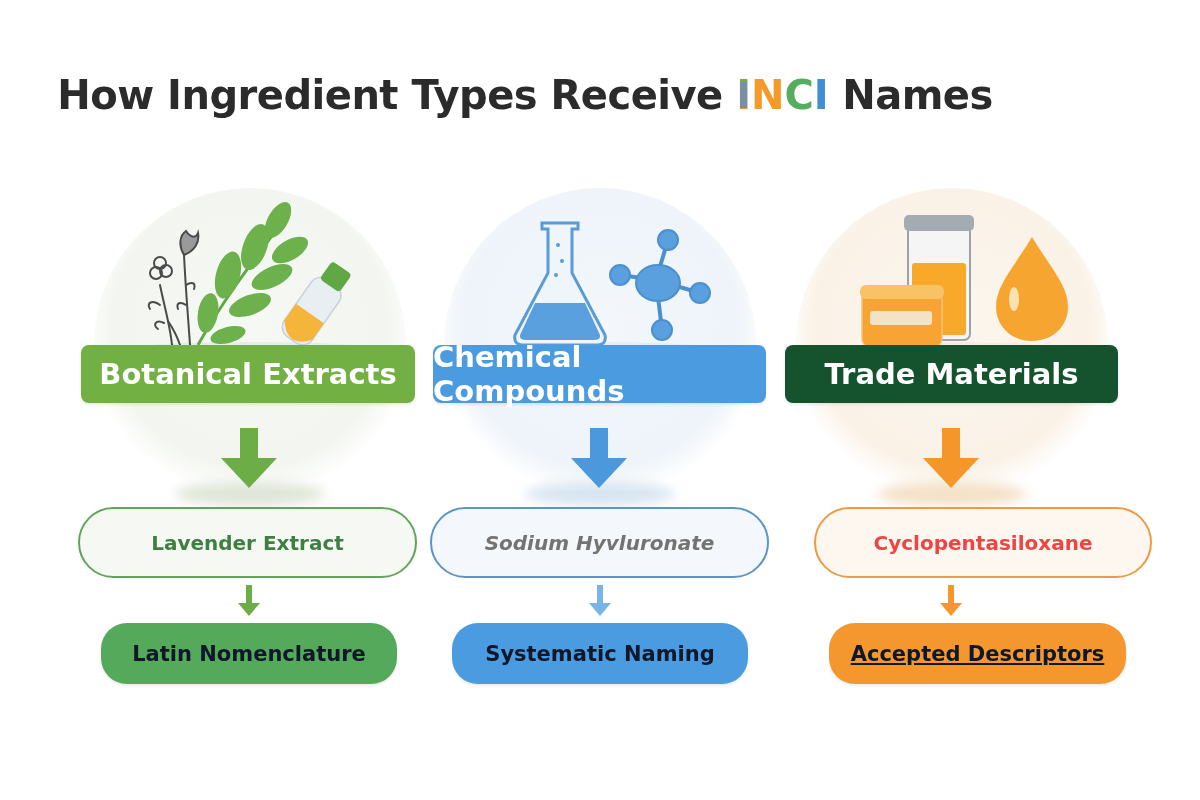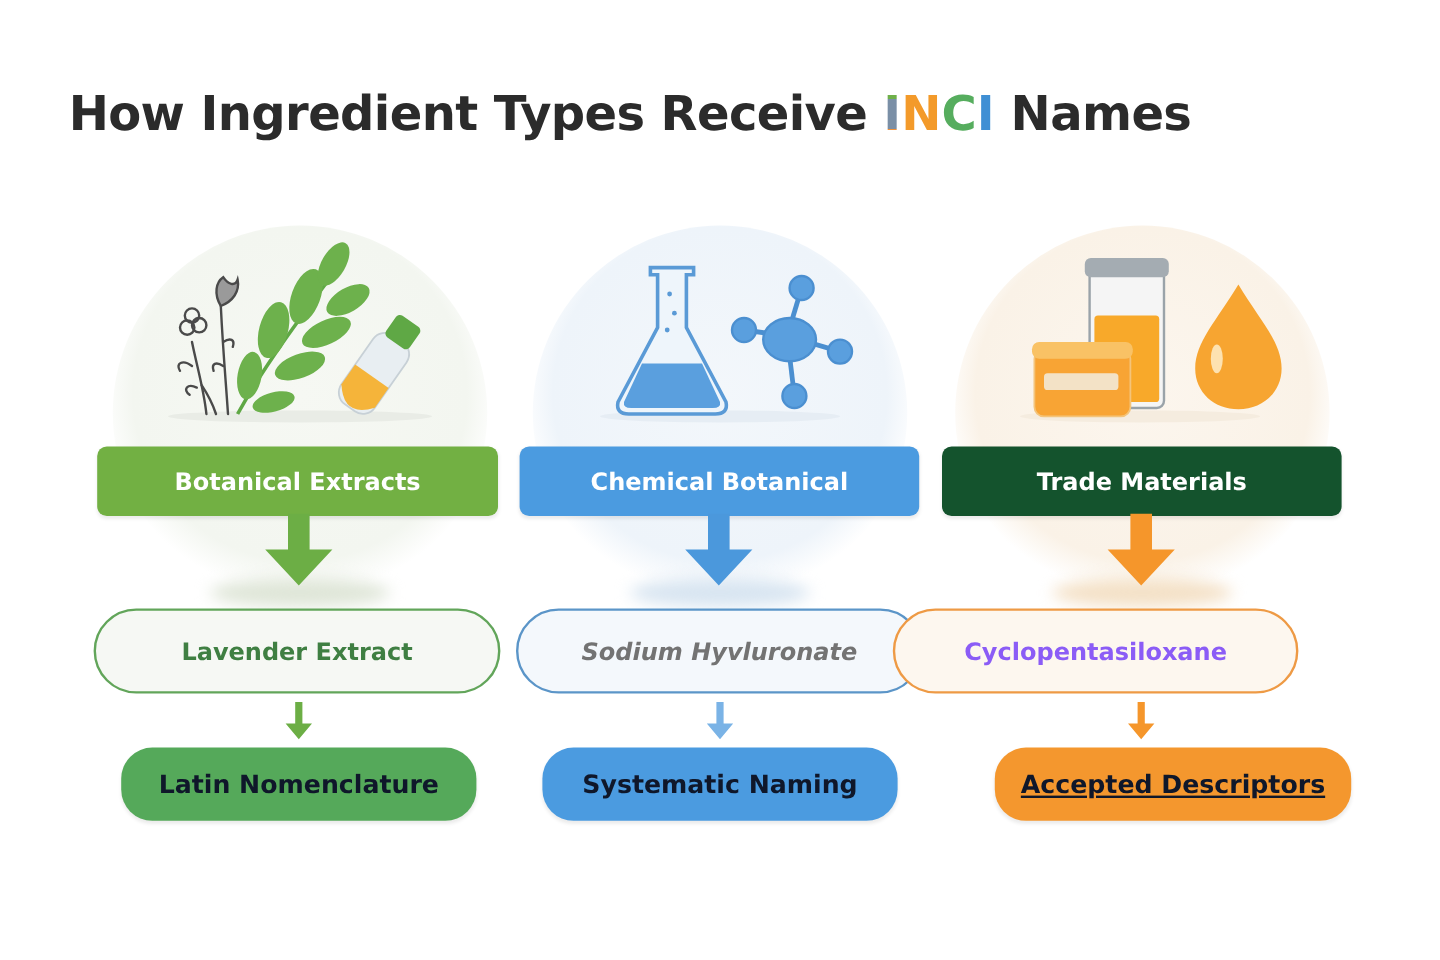--- a/index.html
+++ b/index.html
@@ -25,23 +25,23 @@
     width: 312px; height: 312px; top: 188px;
   }
   .bg-green  { left: 94px;  background: radial-gradient(circle at 50% 45%, #f6f8f3 0%, #f3f6f0 60%, rgba(243,246,240,0) 72%); }
   .bg-blue   { left: 444px; background: radial-gradient(circle at 50% 45%, #f3f7fb 0%, #eef4fa 60%, rgba(238,244,250,0) 72%); }
   .bg-orange { left: 796px; background: radial-gradient(circle at 50% 45%, #fcf6ee 0%, #faf2e7 60%, rgba(250,242,231,0) 72%); }
 
   .illus { position: absolute; top: 195px; width: 300px; height: 160px; }
   .illus svg { width: 100%; height: 100%; }
 
   .category-bar {
-    position: absolute; top: 372px; height: 58px; border-radius: 8px;
+    position: absolute; top: 345px; height: 58px; border-radius: 8px;
     display: flex; align-items: center; justify-content: center;
-    color: #ffffff; font-weight: bold; font-size: 20px;
+    color: #ffffff; font-weight: bold; font-size: 29px;
     font-family: "DejaVu Sans", sans-serif;
     box-shadow: 0 2px 3px rgba(0,0,0,0.08);
   }
   .cat-green  { left: 81px;  width: 334px; background: #72b043; }
   .cat-blue   { left: 433px; width: 333px; background: #4b9be0; }
   .cat-orange { left: 785px; width: 333px; background: #14532d; }
 
   .big-arrow { position: absolute; top: 428px; width: 60px; height: 62px; }
   .shadow-ellipse {
     position: absolute; top: 482px; width: 150px; height: 24px; border-radius: 50%;
@@ -49,21 +49,21 @@
   }
 
   .example-box {
     position: absolute; top: 507px; height: 71px; border-radius: 36px;
     display: flex; align-items: center; justify-content: center;
     font-weight: bold; font-size: 20px; font-family: "DejaVu Sans", sans-serif;
     border: 2.5px solid;
   }
   .ex-green  { left: 78px;  width: 339px; border-color: #62a55a; color: #3f7f42; background: #f6f8f4; }
   .ex-blue   { left: 430px; width: 339px; border-color: #5b95c8; color: #737373; background: #f4f8fc; font-style: italic; }
-  .ex-orange { left: 744px; width: 338px; border-color: #ee9a45; color: #8b5cf6; background: #fdf7ef; }
+  .ex-orange { left: 814px; width: 338px; border-color: #ee9a45; color: #ef4444; background: #fdf7ef; }
 
   .small-arrow { position: absolute; top: 585px; width: 24px; height: 32px; }
 
   .result-pill {
     position: absolute; top: 623px; height: 61px; border-radius: 26px;
     display: flex; align-items: center; justify-content: center;
     color: #0f172a; font-weight: bold; font-size: 21px;
     font-family: "DejaVu Sans", sans-serif;
     box-shadow: 0 2px 3px rgba(0,0,0,0.08);
   }
@@ -153,21 +153,21 @@
     <rect x="62" y="96" width="80" height="56" rx="8" fill="#f8a434" stroke="#f4c47a" stroke-width="1.5"></rect>
     <rect x="60" y="90" width="84" height="14" rx="6" fill="#f9c265"></rect>
     <rect x="70" y="116" width="62" height="14" rx="3" fill="#f3e2c6"></rect>
 
     <path d="M232 42 C250 72 268 90 268 112 C268 132 252 146 232 146 C212 146 196 132 196 112 C196 90 214 72 232 42 Z" fill="#f7a531"></path>
     <ellipse cx="214" cy="104" rx="5" ry="12" fill="#fde2b1"></ellipse>
   </svg>
 </div>
 
 <div class="category-bar cat-green">Botanical Extracts</div>
-<div class="category-bar cat-blue">Chemical Botanical</div>
+<div class="category-bar cat-blue">Chemical Compounds</div>
 <div class="category-bar cat-orange">Trade Materials</div>
 
 <div class="shadow-ellipse" style="left:175px; background:#dfe6d8;"></div>
 <div class="shadow-ellipse" style="left:525px; background:#d8e5f1;"></div>
 <div class="shadow-ellipse" style="left:877px; background:#f4e1c7;"></div>
 
 <svg class="big-arrow" style="left:219px;" viewBox="0 0 60 62">
   <path d="M21 0 H39 V30 H58 L30 60 L2 30 H21 Z" fill="#6cae45"></path>
 </svg>
 <svg class="big-arrow" style="left:569px;" viewBox="0 0 60 62">

